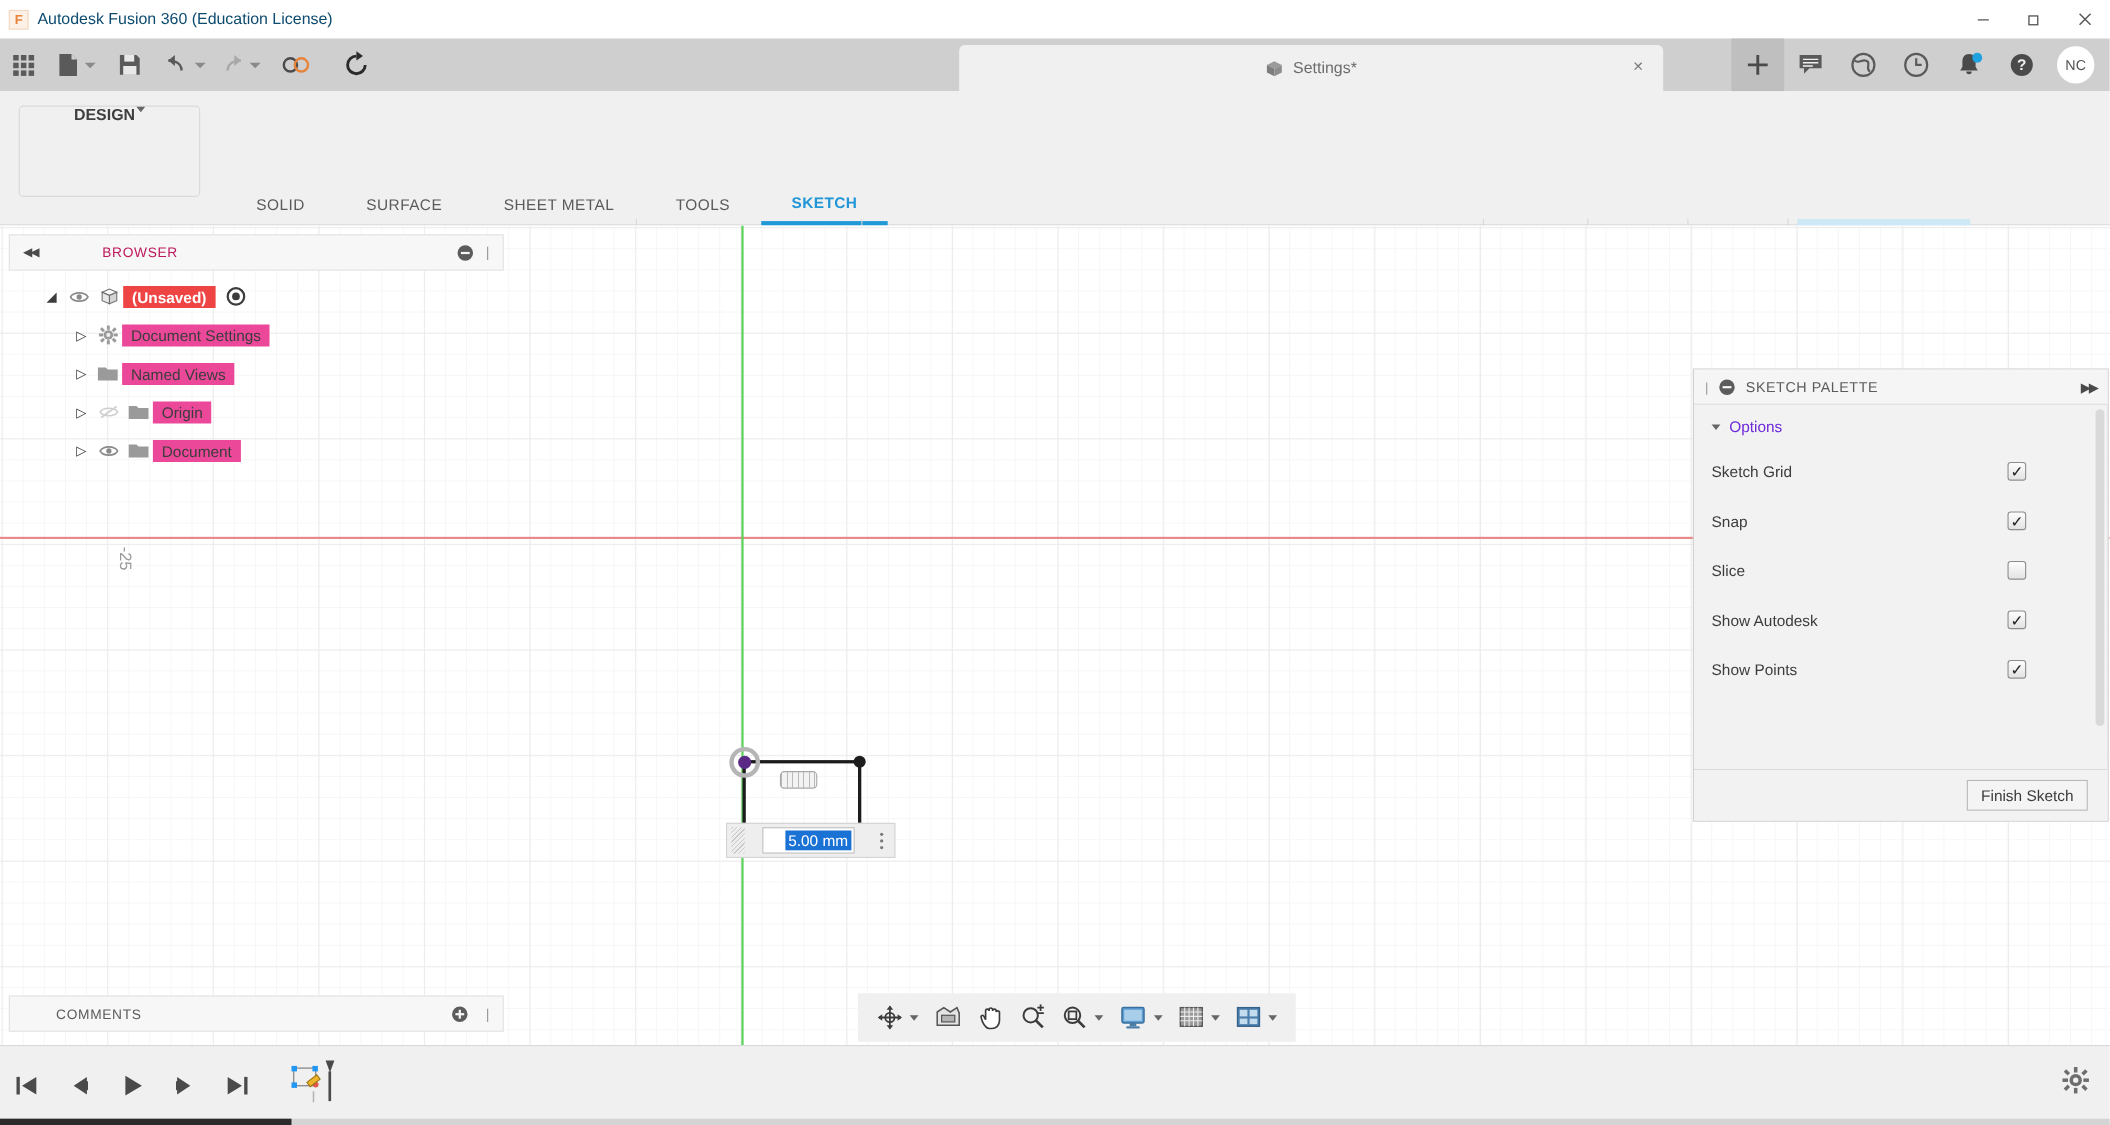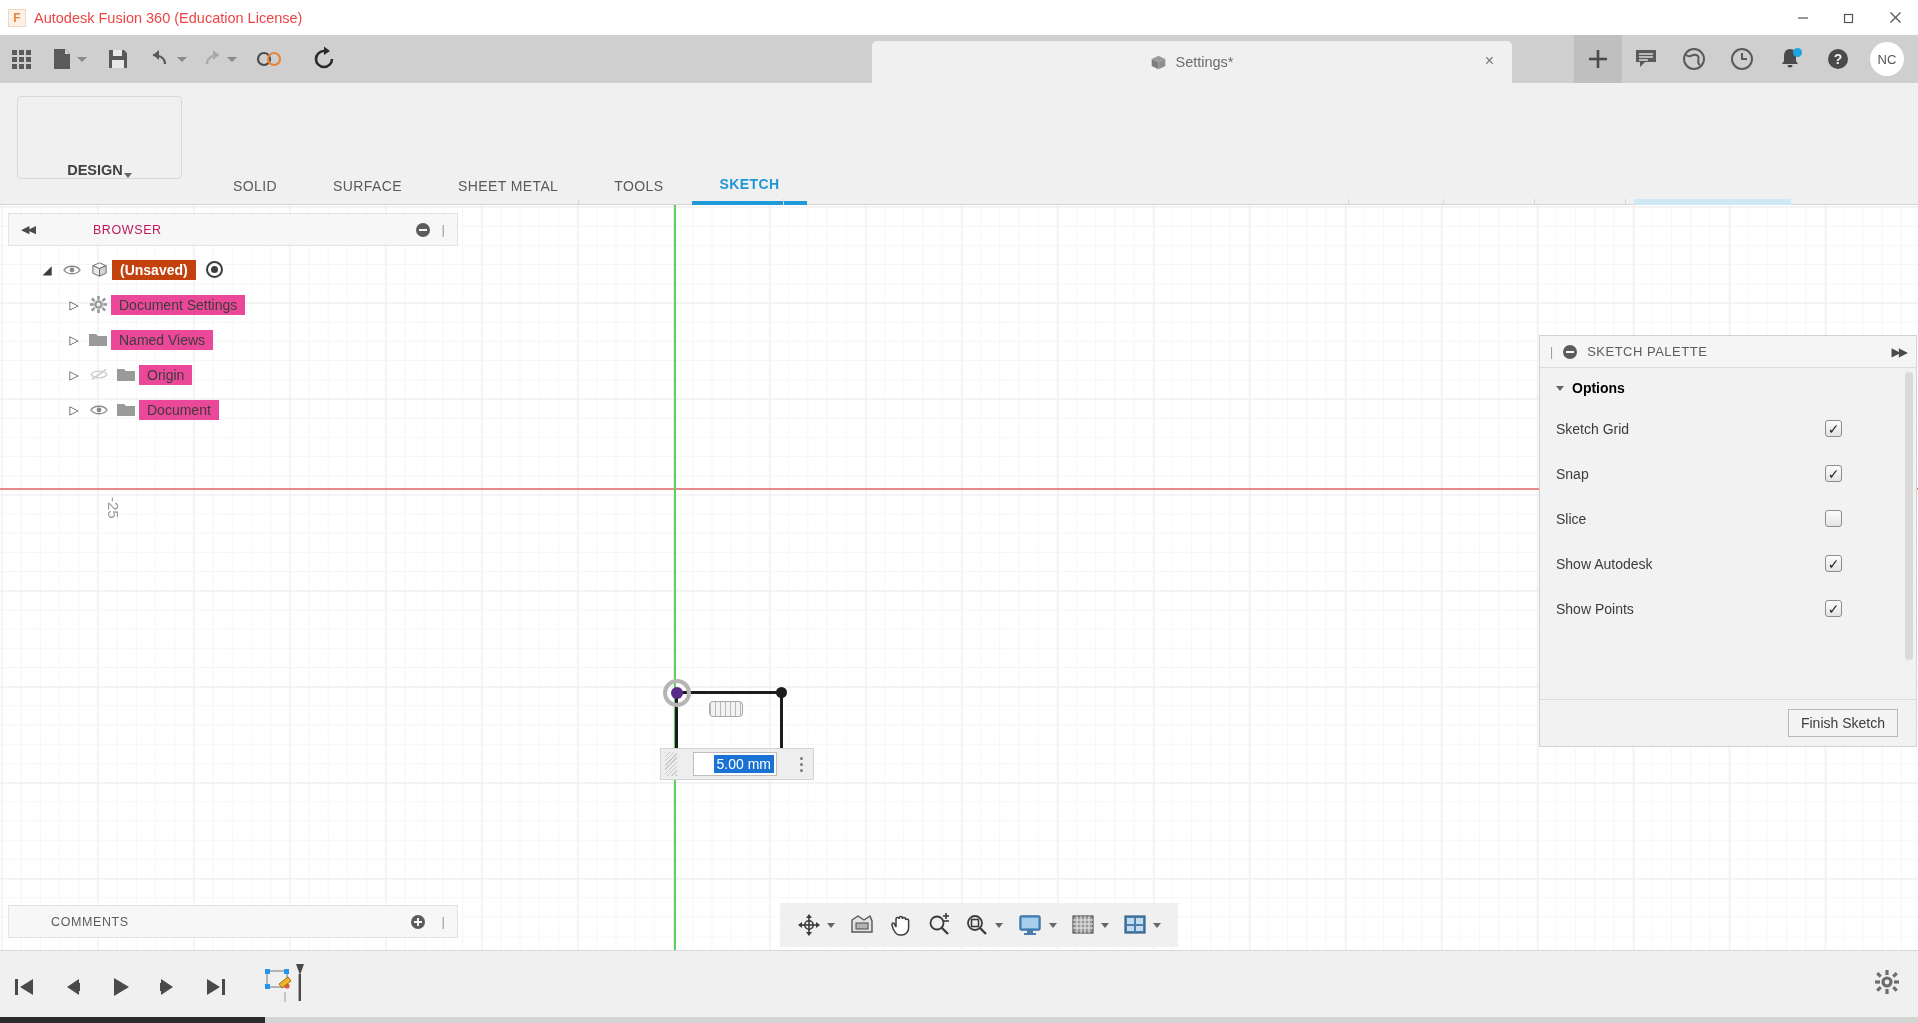--- a/index.html
+++ b/index.html
@@ -16,21 +16,21 @@
   .titlebar {
     position: absolute; left: 0; top: 0; width: 1918px; height: 35px;
     background: #ffffff; display: flex; align-items: center;
   }
   .titlebar .app-icon {
     width: 18px; height: 18px; margin-left: 8px; margin-right: 8px;
     background: #fdf0e6; border: 1px solid #f0d8c0; position: relative;
     display: flex; align-items: center; justify-content: center;
     font-size: 12px; font-weight: bold; color: #e8833a; line-height: 1;
   }
-  .titlebar .app-title { font-size: 14.5px; color: #ef4444; }
+  .titlebar .app-title { font-size: 14.5px; color: #0c4a6e; }
   .win-buttons { position: absolute; right: 0; top: 0; height: 35px; display: flex; }
   .win-btn {
     width: 46px; height: 35px; display: flex; align-items: center; justify-content: center;
     color: #555; font-size: 15px;
   }
   .win-btn svg { display: block; }
 
   
   .topbar {
     position: absolute; left: 0; top: 35px; width: 1918px; height: 48px;
@@ -74,21 +74,21 @@
   }
 
   
   .ribbon {
     position: absolute; left: 0; top: 83px; width: 1918px; height: 122px;
     background: #f0f0f0; border-bottom: 1px solid #d6d6d6;
   }
   .design-btn {
     position: absolute; left: 17px; top: 13px; width: 165px; height: 83px;
     background: #f0f0f0; border: 1px solid #d9d9d9; border-radius: 4px;
-    display: flex; align-items: flex-end; justify-content: center; gap: 1px;
+    display: flex; align-items: flex-start; justify-content: center; gap: 1px;
     font-size: 14.5px; font-weight: bold; color: #3f3f3f;
   }
   .ribbon-tabs { position: absolute; left: 205px; top: 84px; display: flex; }
   .rtab {
     height: 38px; padding: 0 28px; display: flex; align-items: center;
     font-size: 14px; color: #5a5a5a; letter-spacing: .4px;
   }
   .rtab.active { color: #2196d6; font-weight: bold; border-bottom: 4px solid #1f9ad6; }
 
   .ribbon-groups { position: absolute; left: 196px; top: 116px; display: flex; align-items: flex-start; height: 86px; }
@@ -184,21 +184,21 @@
   .tnode {
     display: flex; align-items: center; height: 35px; font-size: 14px; color: #3c3c3c;
   }
   .tnode .arrow {
     width: 22px; display: flex; align-items: center; justify-content: center;
     color: #3c3c3c; font-size: 12px;
   }
   .tnode .eye { width: 28px; display: flex; align-items: center; justify-content: center; }
   .tnode .nicon { width: 26px; display: flex; align-items: center; justify-content: center; }
   .tnode .lbl { background: #ec4899; padding: 2px 8px; }
-  .tnode.selected .lbl { background: #c2410c; color: #fff; font-weight: bold; }
+  .tnode.selected .lbl { background: #ef4444; color: #fff; font-weight: bold; }
   .radio-mark {
     width: 17px; height: 17px; border-radius: 50%; border: 2px solid #3c3c3c;
     display: flex; align-items: center; justify-content: center; margin-left: 10px;
   }
   .radio-mark i { width: 7px; height: 7px; border-radius: 50%; background: #3c3c3c; display: block; }
 
   
   .comments-bar {
     position: absolute; left: 8px; top: 905px; width: 450px; height: 33px;
     background: #f7f7f7; border: 1px solid #e2e2e2;
@@ -218,21 +218,21 @@
     background: #f2f2f2; border: 1px solid #d2d2d2;
   }
   .palette-hdr {
     height: 32px; display: flex; align-items: center; gap: 10px; padding: 0 10px;
     border-bottom: 1px solid #dcdcdc; background: #f5f5f5;
   }
   .palette-hdr .ph-title { font-size: 13px; color: #5c5c5c; letter-spacing: .5px; }
   .palette-hdr .ph-expand { margin-left: auto; color: #4a4a4a; font-size: 12px; letter-spacing: -2px; }
   .palette-body { position: relative; height: 332px; overflow: hidden; }
   .sect-title {
-    font-size: 14px; font-weight: bold; color: #000000; padding: 12px 0 10px 16px;
+    font-size: 14px; font-weight: normal; color: #6d28d9; padding: 12px 0 10px 16px;
     display: flex; align-items: center; gap: 8px;
   }
   .opt-row {
     display: flex; align-items: center; height: 45px; padding: 0 0 0 16px;
     font-size: 14px; color: #3c3c3c;
   }
   .opt-row .opt-ctl { margin-left: auto; margin-right: 74px; display: flex; align-items: center; gap: 20px; }
   .chk {
     width: 17px; height: 17px; border: 1px solid #8d8d8d; border-radius: 3px;
     background: linear-gradient(#fdfdfd, #e3e3e3);

